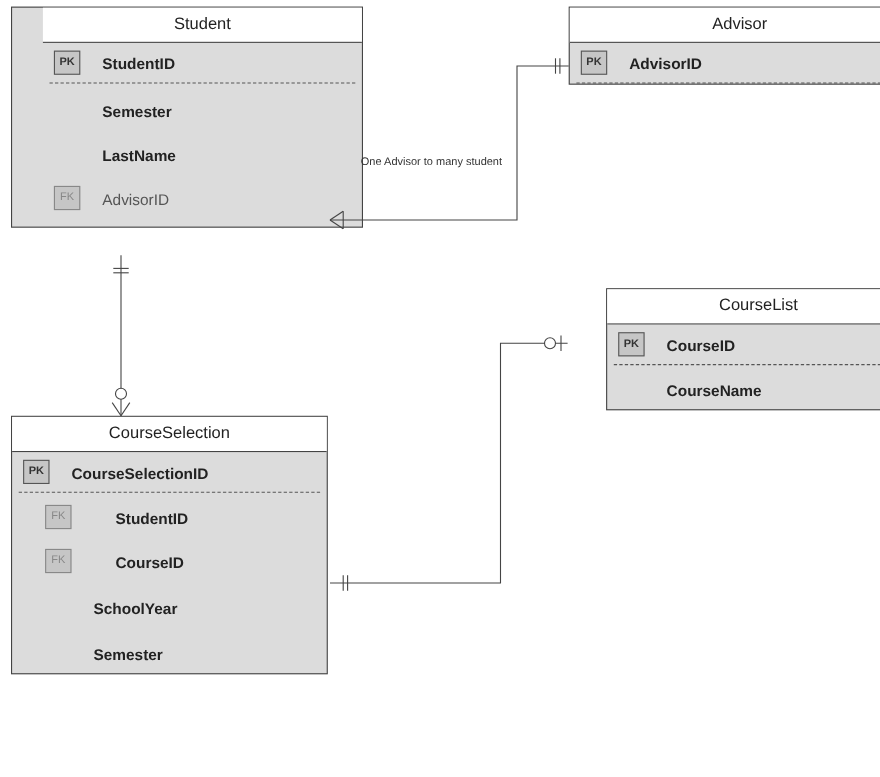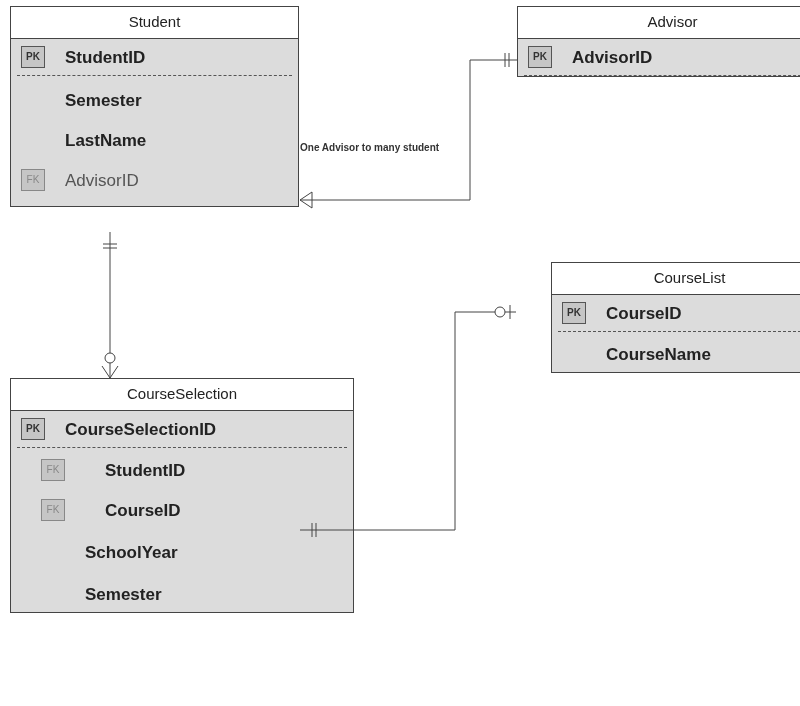--- a/index.html
+++ b/index.html
@@ -36,21 +36,21 @@
     padding: 6px 0 6px 0;
     min-height: 24px;
   }
   .attr .keycol {
     width: 44px;
     display: flex;
     justify-content: flex-start;
     padding-left: 10px;
   }
   .attr .namecol {
-    font-size: 17px;
+    font-size: 14px;
     font-weight: 700;
     font-family: "Segoe UI Semibold","Arial",sans-serif;
     padding-top:2px;
   }
   .attr.optional .namecol {
     font-weight: 400;
     color: #555;
     font-family: "Segoe UI","Arial",sans-serif;
   }
   .keybadge {
@@ -91,21 +91,21 @@
   }
   svg.connectors circle {
     stroke:#444;
     stroke-width:1;
     fill:#fff;
   }
 </style>
 </head>
 <body>
 
-<div class="entity" style="left:10px; top:6px; width:289px;">
+<div class="entity" style="left:10px; top:6px; width:320px;padding-left:28px;">
   <div class="entity-title">Student</div>
   <div class="entity-body">
     <div class="attr">
       <span class="keycol">
           <span class="keybadge">PK</span>
         </span>
       <span class="namecol">StudentID</span>
     </div>
     <div class="divider"></div>
     <div class="attr" style="padding-top:12px;">
@@ -148,21 +148,21 @@
       <span class="namecol">CourseID</span>
     </div>
     <div class="divider"></div>
     <div class="attr" style="padding-top:10px;">
       <span class="keycol"></span>
       <span class="namecol">CourseName</span>
     </div>
   </div>
 </div>
 
-<div class="entity" style="left:10px; top:378px; width:344px;">
+<div class="entity" style="left:10px; top:378px; width:288px;">
   <div class="entity-title">CourseSelection</div>
   <div class="entity-body">
     <div class="attr">
       <span class="keycol">
           <span class="keybadge">PK</span>
         </span>
       <span class="namecol">CourseSelectionID</span>
     </div>
     <div class="divider"></div>
     <div class="attr" style="padding-top:10px;">
@@ -181,21 +181,21 @@
       <span class="keycol" style="width:64px;"></span>
       <span class="namecol">SchoolYear</span>
     </div>
     <div class="attr" style="padding-top:12px;">
       <span class="keycol" style="width:64px;"></span>
       <span class="namecol">Semester</span>
     </div>
   </div>
 </div>
 
-<div class="rel-label" style="left:300px; top:142px;font-weight:bold;">One Advisor to many student</div>
+<div class="rel-label" style="left:328px; top:142px;">One Advisor to many student</div>
 
 <svg class="connectors">
 
   <path d="M517 60 L470 60 L470 200 L300 200"></path>
 
   <line x1="505" y1="53" x2="505" y2="67"></line>
   <line x1="509" y1="53" x2="509" y2="67"></line>
 
   <line x1="300" y1="200" x2="312" y2="192"></line>
   <line x1="300" y1="200" x2="312" y2="208"></line>

